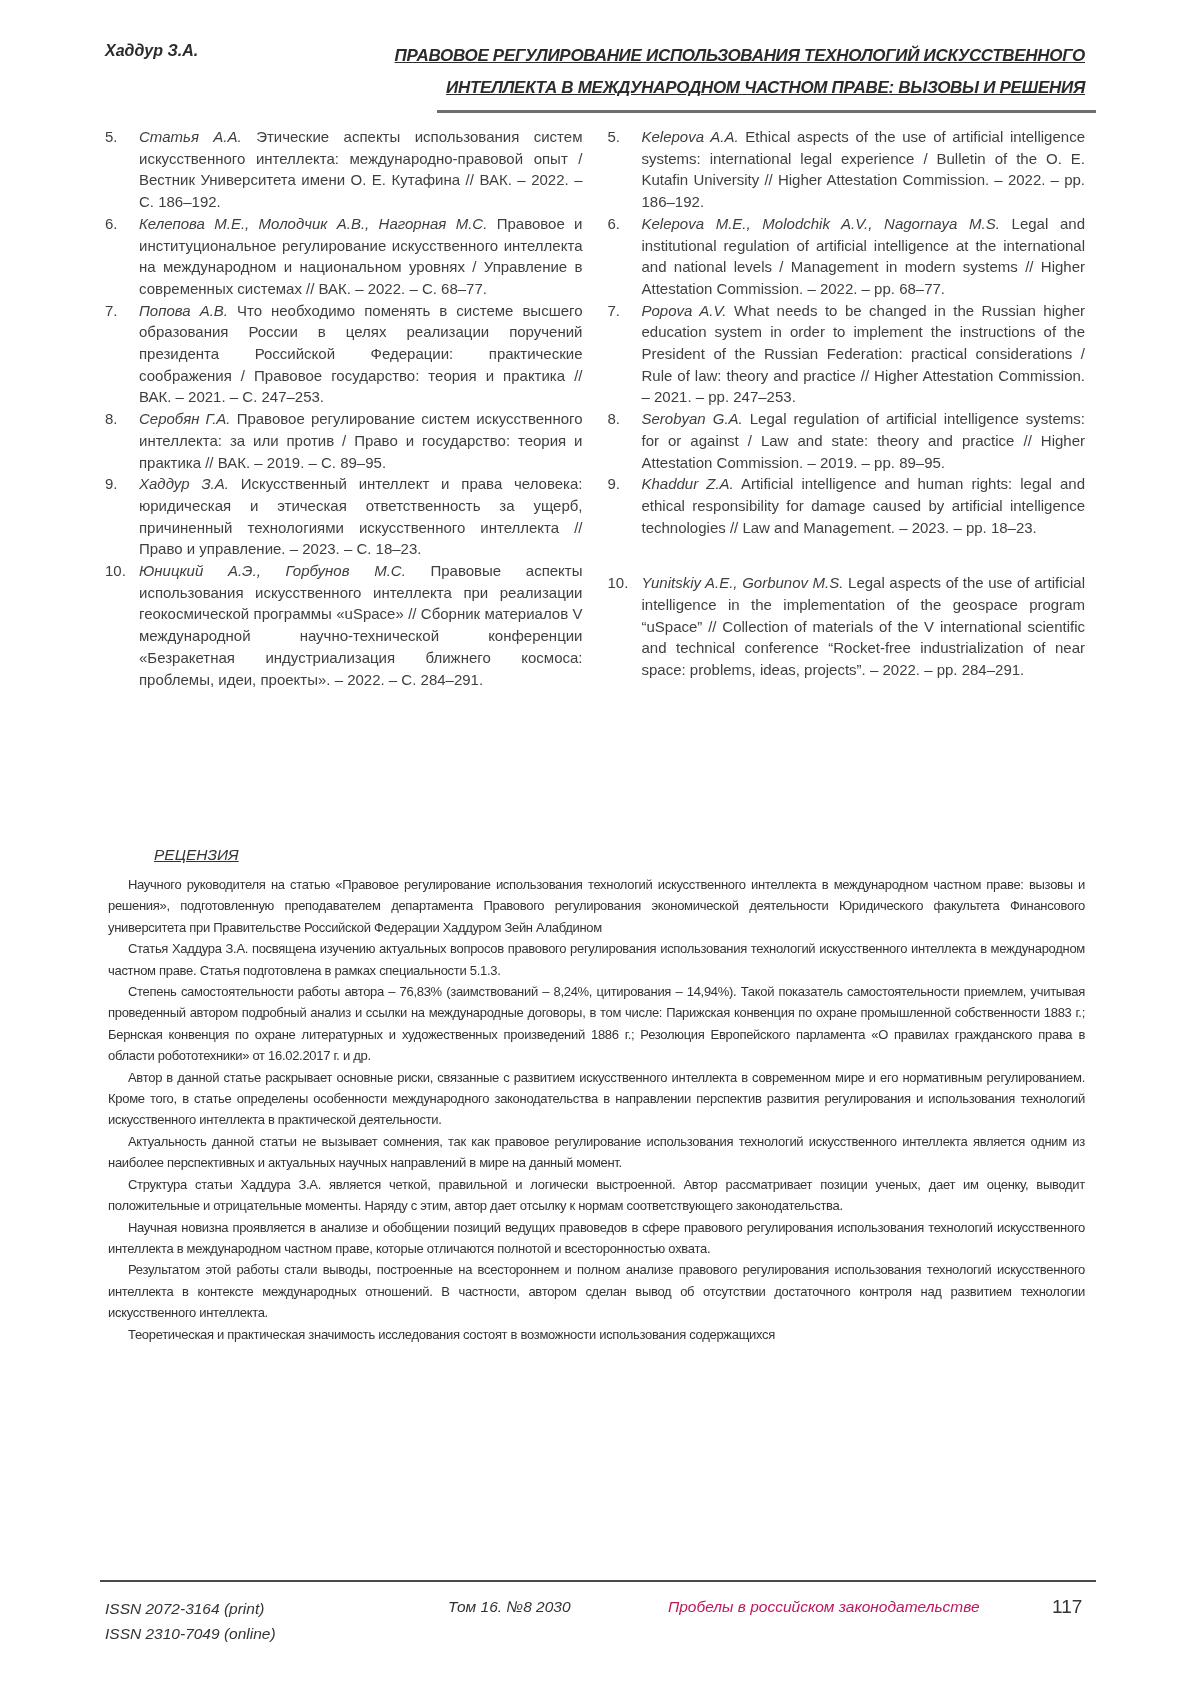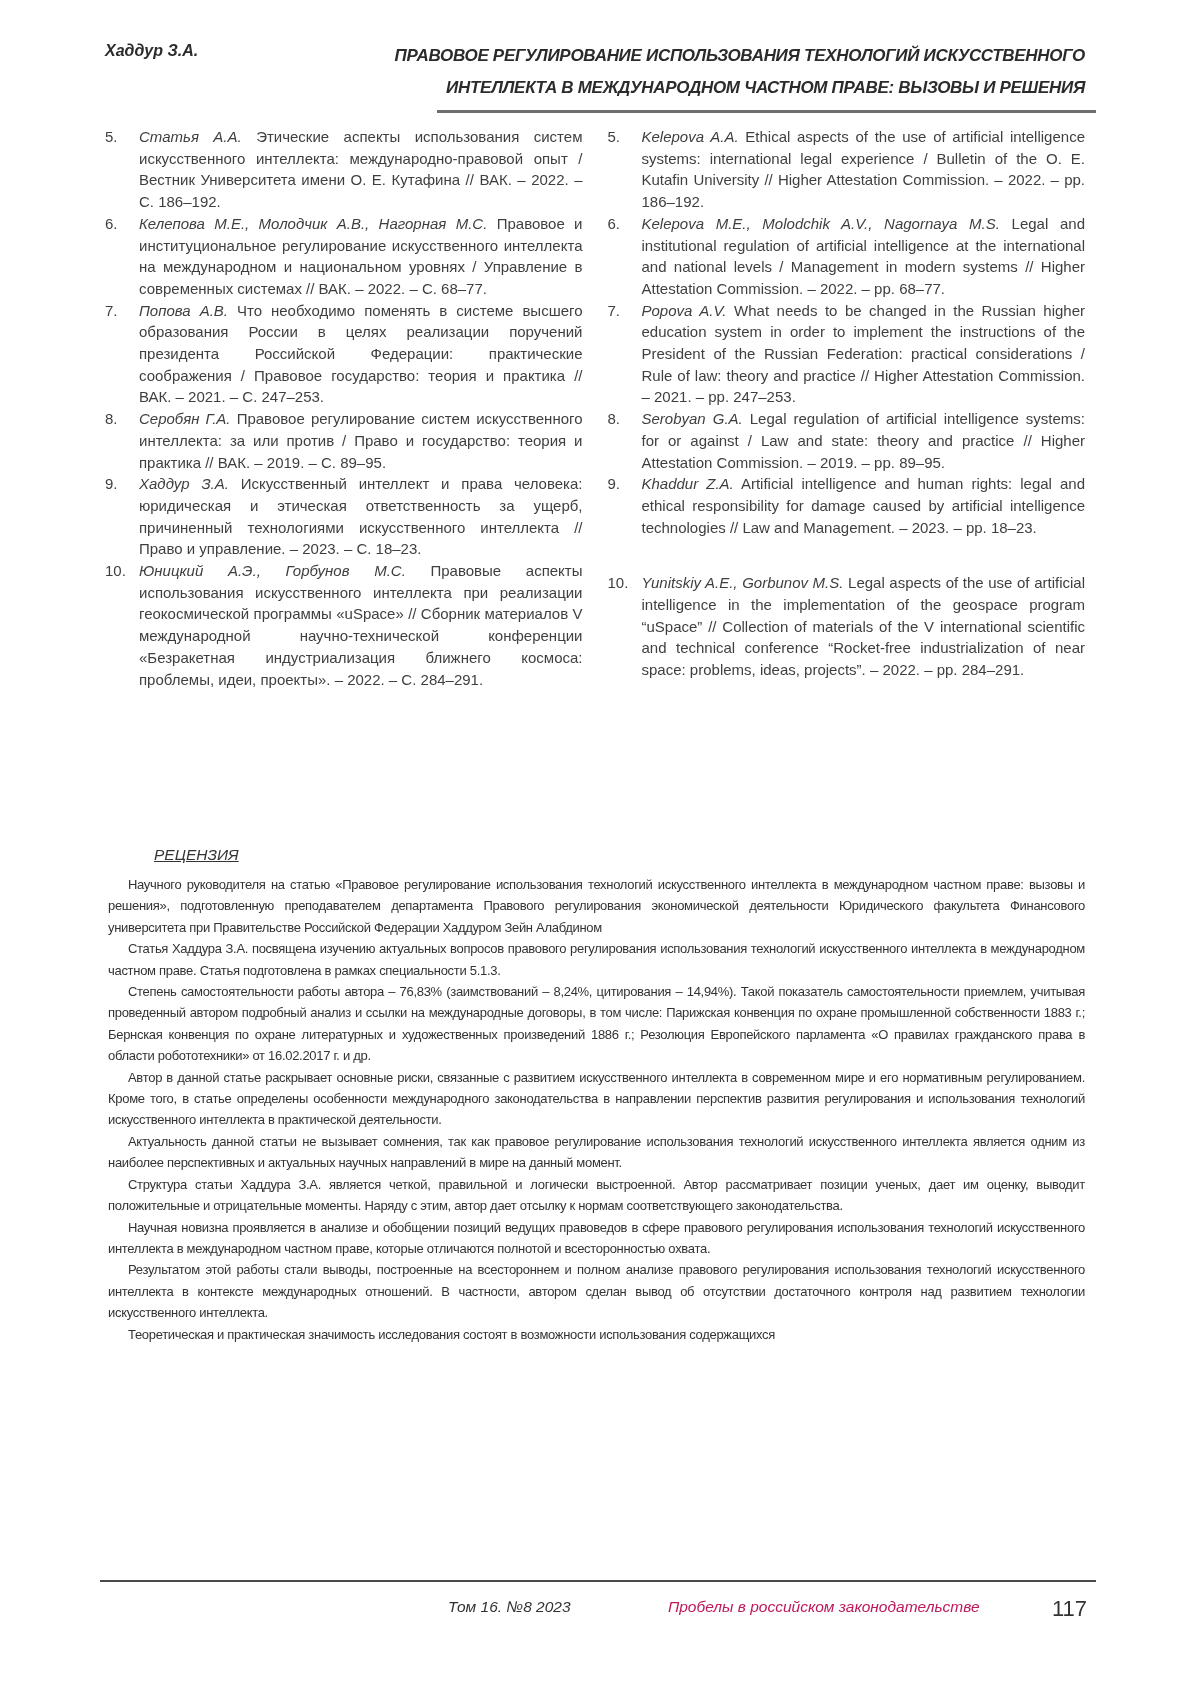--- a/index.html
+++ b/index.html
@@ -8,21 +8,21 @@
     font-family:"Liberation Sans", sans-serif; color:#3d3d3d; overflow:hidden;
   }
   
   .header-author {
     position:absolute; left:105px; top:42px;
     font-size:16px; font-weight:bold; font-style:italic; color:#2b2b2b;
   }
   .header-title {
     position:absolute; left:340px; top:40px; width:745px; text-align:right;
     font-size:17px; font-weight:bold; font-style:italic; line-height:32px;
-    letter-spacing:-0.3px; color:#2b2b2b;
+    letter-spacing:-0.3px; color:#2b2b2b;text-decoration:underline;
   }
   
   .rule-header   { position:absolute; left:437px; top:110px; width:736px; height:3px; background:#6e6e6e; }
   .vline-top     { position:absolute; left:1116px; top:46px;  width:2px; height:194px; background:#565656; }
   .vline-bottom  { position:absolute; left:1114px; top:1425px; width:2px; height:205px; background:#565656; }
   .rule-footer   { position:absolute; left:100px; top:1580px; width:1050px; height:2px; background:#4a4a4a; }
   
   .refs { position:absolute; left:105px; top:126px; width:980px; display:flex; gap:25px; }
   .refs .col { width:478px; }
   .ref { display:flex; font-size:15px; line-height:21.7px; color:#3f3f3f; }
@@ -37,21 +37,21 @@
     margin:0 0 10px 46px; font-weight:normal;
   }
   .review p {
     margin:0; text-indent:20px; text-align:justify;
     font-size:13px; line-height:21.4px; letter-spacing:-0.3px;
   }
   
   .f-issn    { position:absolute; left:105px;  top:1596px; font-style:italic; font-size:15.5px; line-height:25px; color:#333; }
   .f-volume  { position:absolute; left:448px;  top:1598px; font-style:italic; font-size:15.5px; color:#333; }
   .f-journal { position:absolute; left:668px;  top:1598px; font-style:italic; font-size:15.5px; color:#be185d; }
-  .f-page    { position:absolute; left:1052px; top:1596px; font-size:22px; color:#333; }
+  .f-page    { position:absolute; left:1052px; top:1596px; font-size:19px; color:#333; }
 </style>
 </head>
 <body>
 
 <div class="page">
 
   <div class="header-author">Хаддур З.А.</div>
   <div class="header-title">ПРАВОВОЕ РЕГУЛИРОВАНИЕ ИСПОЛЬЗОВАНИЯ ТЕХНОЛОГИЙ ИСКУССТВЕННОГО ИНТЕЛЛЕКТА В МЕЖДУНАРОДНОМ ЧАСТНОМ ПРАВЕ: ВЫЗОВЫ И РЕШЕНИЯ</div>
 
   <div class="rule-header"></div>
@@ -120,17 +120,21 @@
     <p>Статья Хаддура З.А. посвящена изучению актуальных вопросов правового регулирования использования технологий искусственного интеллекта в международном частном праве. Статья подготовлена в рамках специальности 5.1.3.</p>
     <p>Степень самостоятельности работы автора – 76,83% (заимствований – 8,24%, цитирования – 14,94%). Такой показатель самостоятельности приемлем, учитывая проведенный автором подробный анализ и ссылки на международные договоры, в том числе: Парижская конвенция по охране промышленной собственности 1883 г.; Бернская конвенция по охране литературных и художественных произведений 1886 г.; Резолюция Европейского парламента «О правилах гражданского права в области робототехники» от 16.02.2017 г. и др.</p>
     <p>Автор в данной статье раскрывает основные риски, связанные с развитием искусственного интеллекта в современном мире и его нормативным регулированием. Кроме того, в статье определены особенности международного законодательства в направлении перспектив развития регулирования и использования технологий искусственного интеллекта в практической деятельности.</p>
     <p>Актуальность данной статьи не вызывает сомнения, так как правовое регулирование использования технологий искусственного интеллекта является одним из наиболее перспективных и актуальных научных направлений в мире на данный момент.</p>
     <p>Структура статьи Хаддура З.А. является четкой, правильной и логически выстроенной. Автор рассматривает позиции ученых, дает им оценку, выводит положительные и отрицательные моменты. Наряду с этим, автор дает отсылку к нормам соответствующего законодательства.</p>
     <p>Научная новизна проявляется в анализе и обобщении позиций ведущих правоведов в сфере правового регулирования использования технологий искусственного интеллекта в международном частном праве, которые отличаются полнотой и всесторонностью охвата.</p>
     <p>Результатом этой работы стали выводы, построенные на всестороннем и полном анализе правового регулирования использования технологий искусственного интеллекта в контексте международных отношений. В частности, автором сделан вывод об отсутствии достаточного контроля над развитием технологии искусственного интеллекта.</p>
     <p>Теоретическая и практическая значимость исследования состоят в возможности использования содержащихся</p>
   </div>
 
-  <div class="f-volume">Том 16. №8 2023</div>
+  <div class="f-issn">
+    <div>ISSN 2072-3164 (print)</div>
+    <div>ISSN 2310-7049 (online)</div>
+  </div>
+  <div class="f-volume">Том 16. №8 2030</div>
   <div class="f-journal">Пробелы в российском законодательстве</div>
   <div class="f-page">117</div>
 
 </div>
 
 </body></html>

